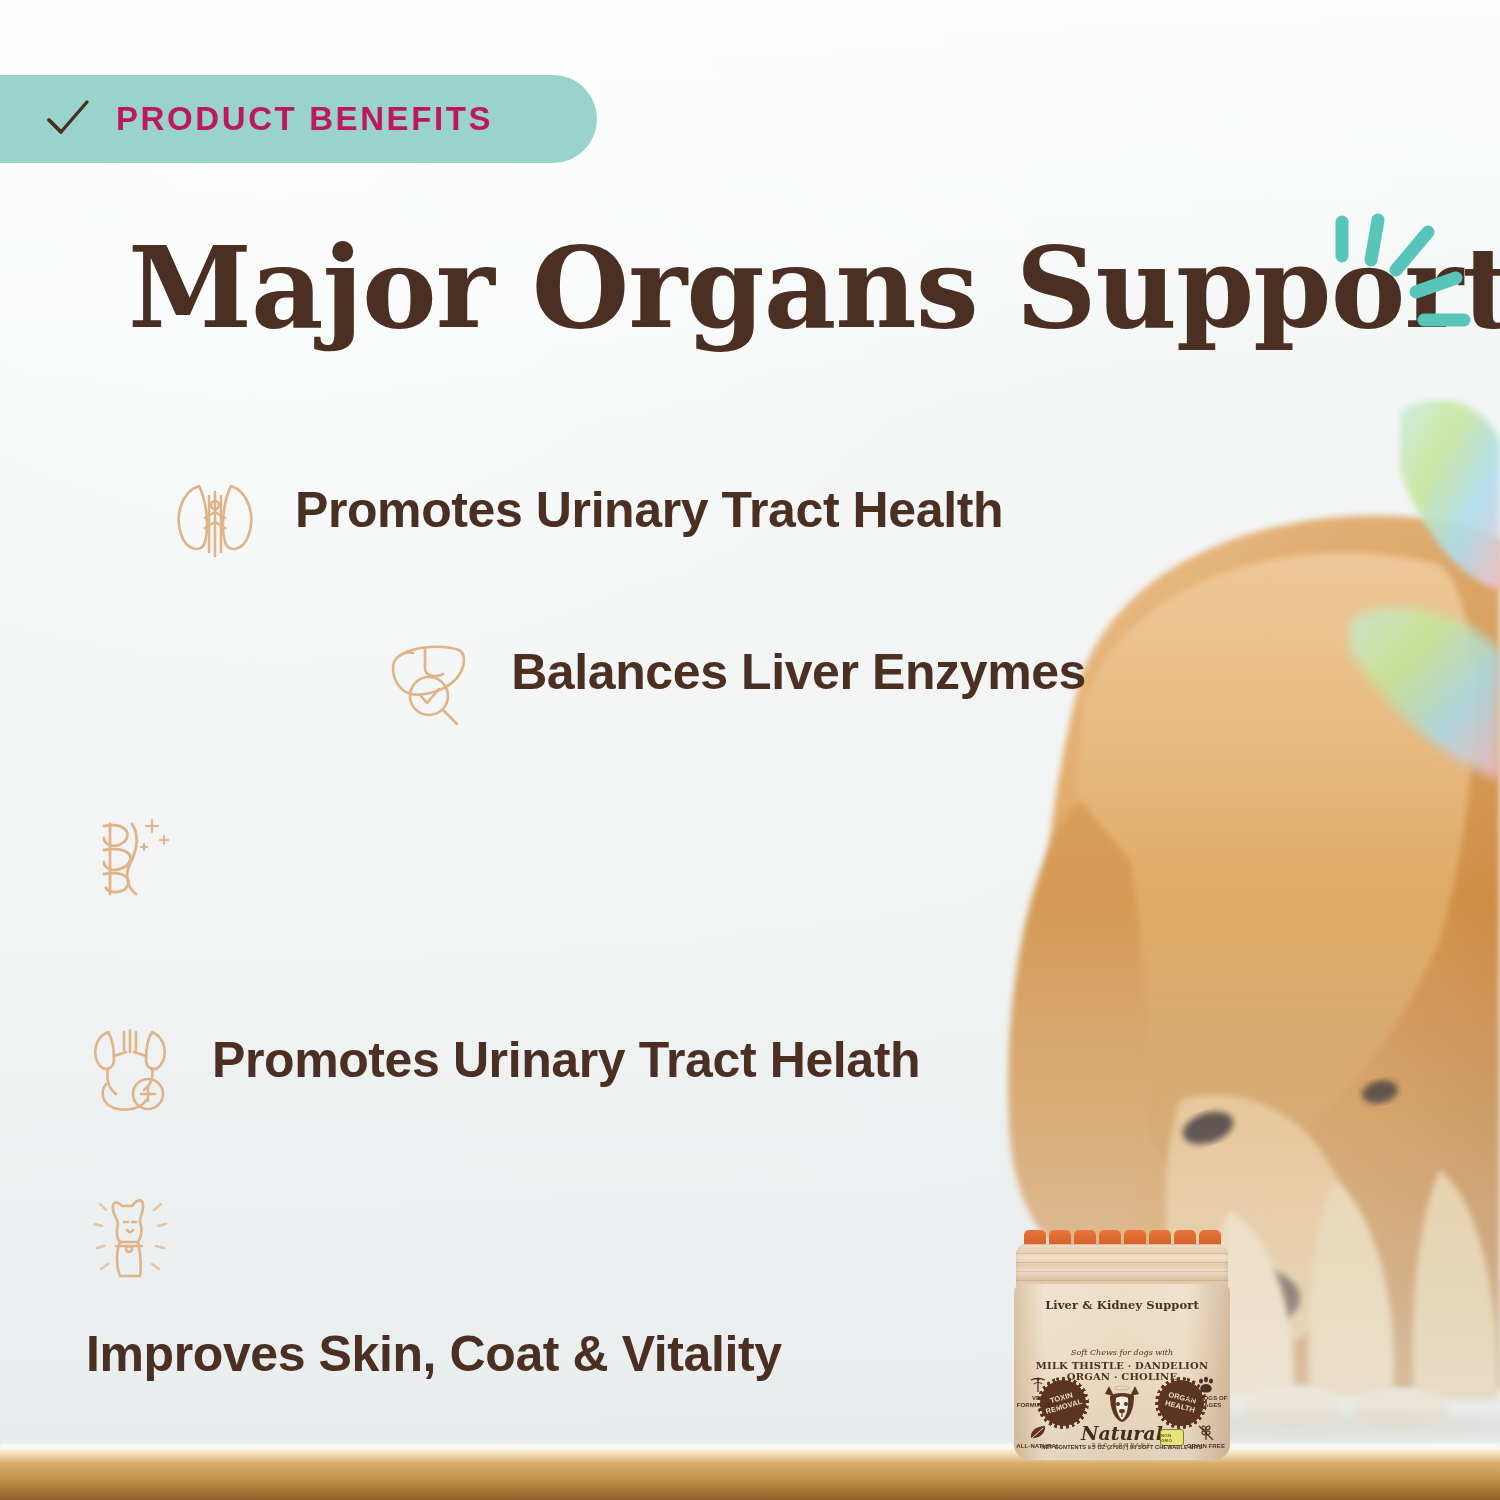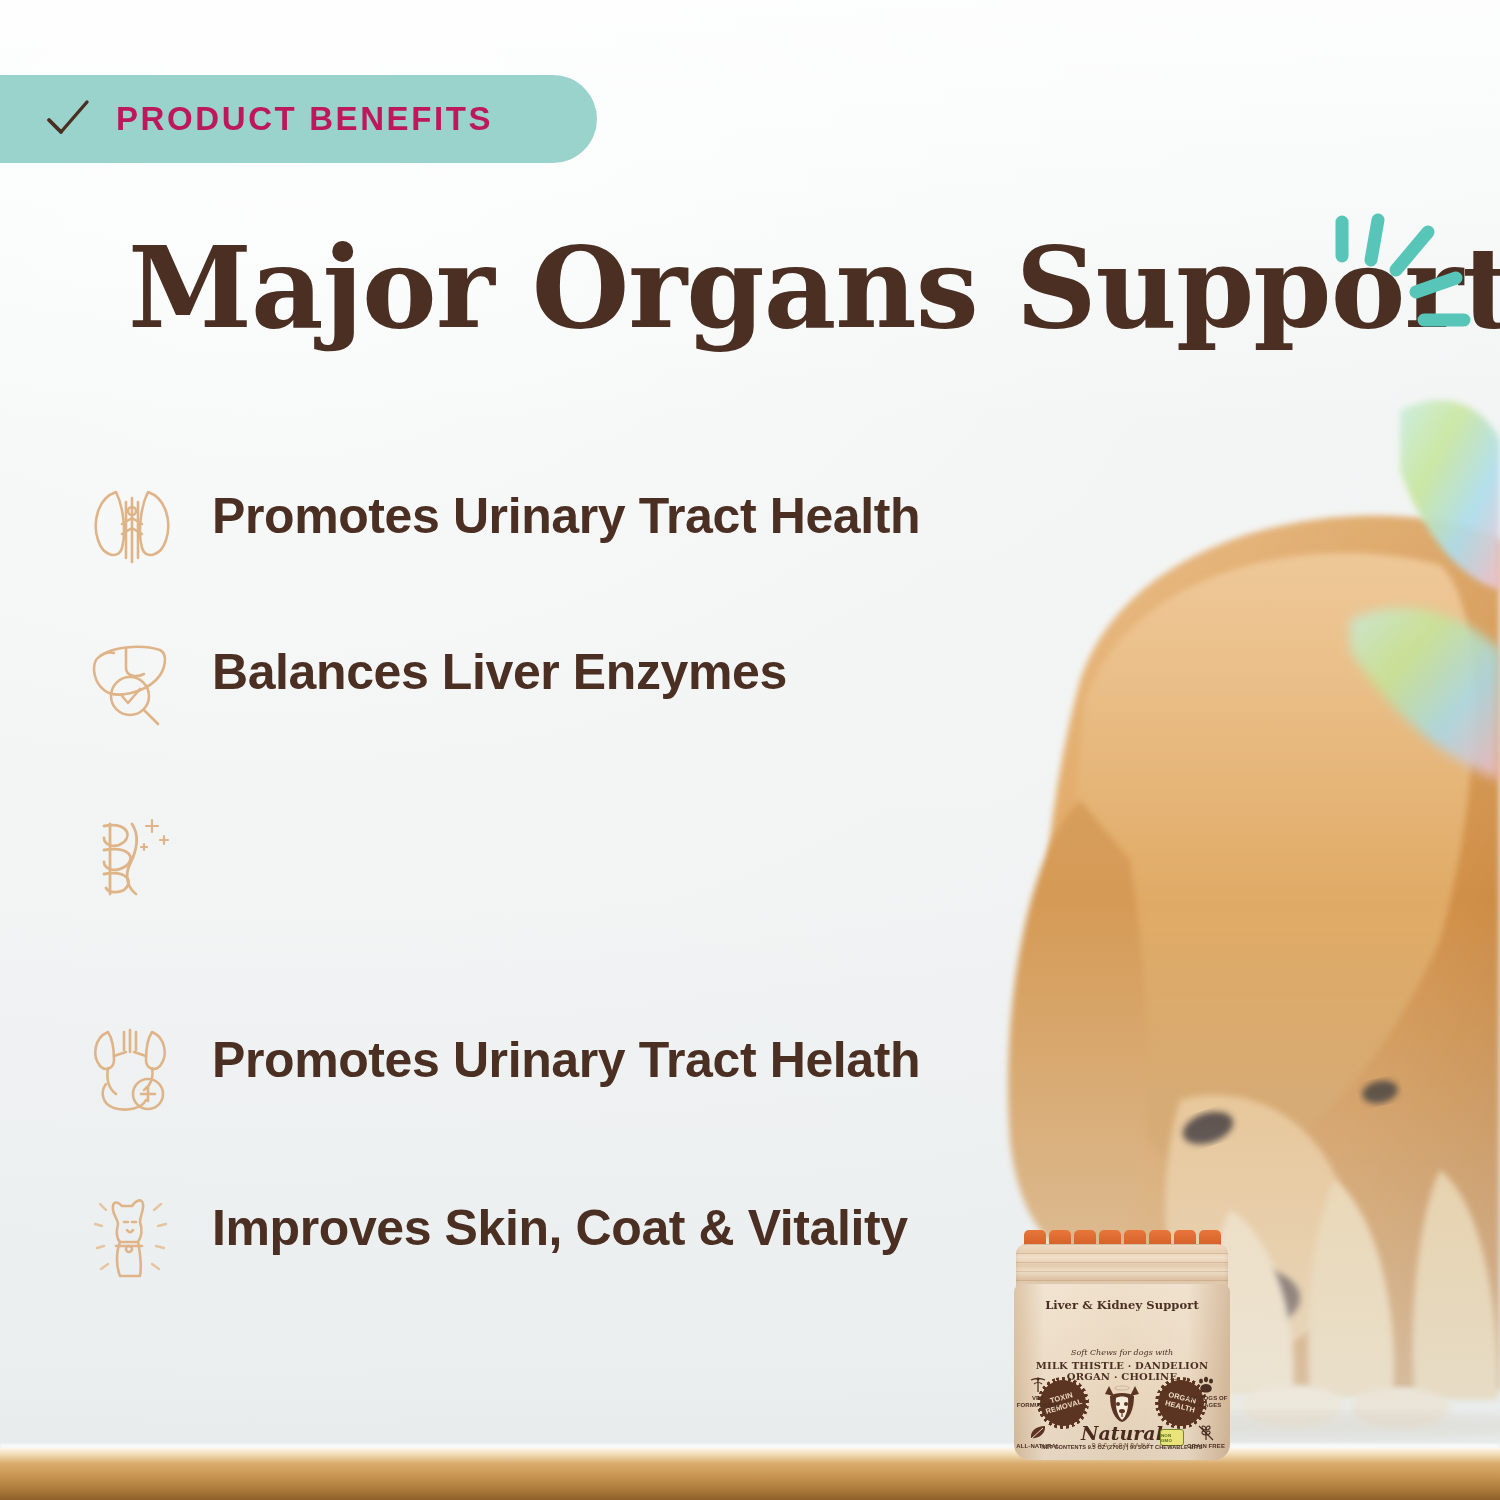--- a/index.html
+++ b/index.html
@@ -51,25 +51,25 @@
   .benefits{position:absolute;left:86px;top:462px;width:1000px;}
   .benefit{
     display:flex;align-items:flex-start;gap:34px;position:absolute;left:0;width:1000px;
   }
   .benefit .ico{width:92px;height:92px;flex:0 0 92px;display:block;}
   .benefit .txt{
     font-size:50px;font-weight:700;color:#4a2f22;line-height:1.12;
     letter-spacing:-.4px;padding-top:10px;
     font-family:"Liberation Sans",sans-serif;
   }
-  #b0{top:16px;}
-  #b1{top:172px;}
+  #b0{top:10px;justify-content:center;}
+  #b1{top:172px;justify-content:flex-end;}
   #b2{top:346px;}
   #b3{top:560px;}
-  #b4{top:728px;}
+  #b4{top:728px;flex-direction:column;}
 
   
   .shelf{
     position:absolute;left:0;right:0;top:1448px;height:52px;
     background:linear-gradient(180deg,#fff7ea 0%,#f0dcb8 12%,#d9ac6c 30%,#c79550 55%,#a97738 82%,#8d5f2a 100%);
   }
   .shelf-hl{
     position:absolute;left:0;right:0;top:1444px;height:8px;
     background:linear-gradient(180deg,rgba(255,255,255,.95),rgba(255,248,232,.25));
     filter:blur(1.5px);

